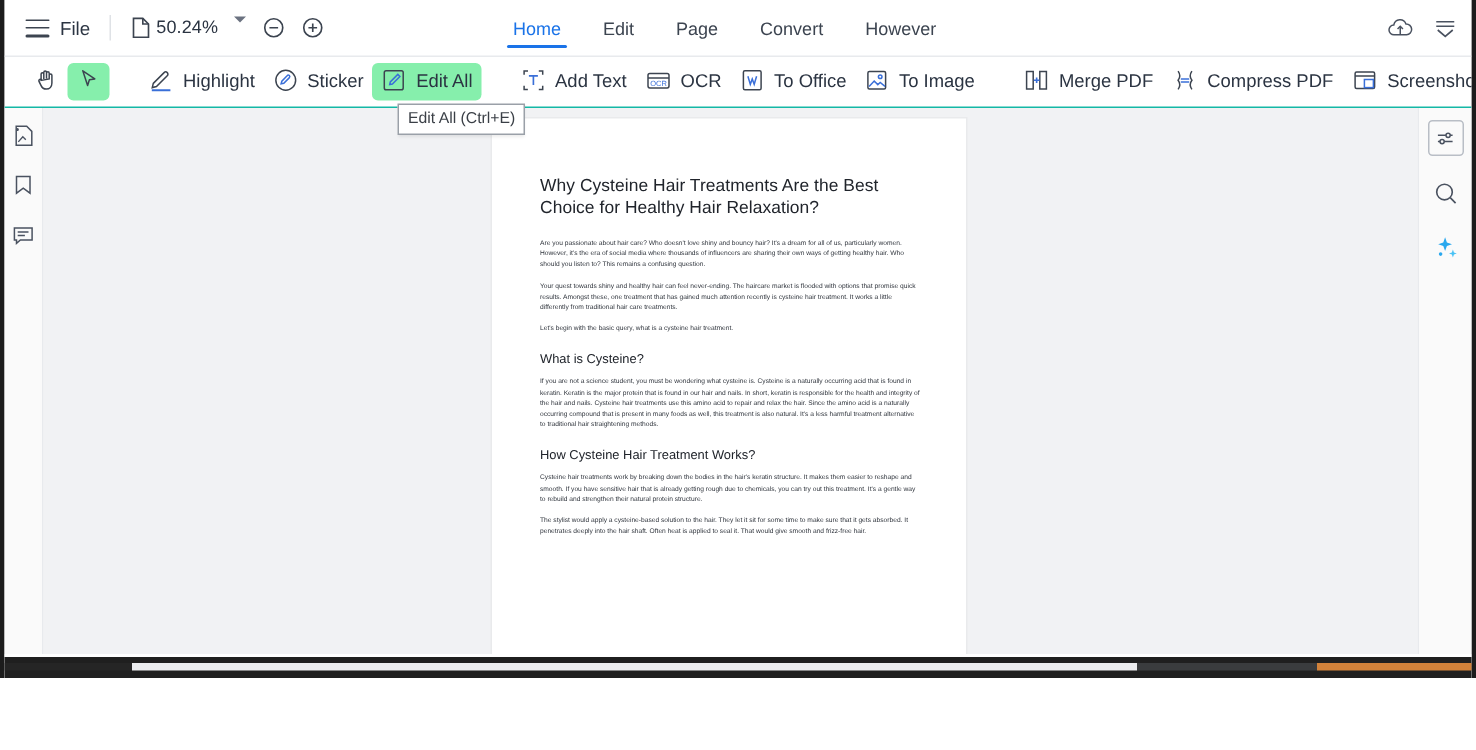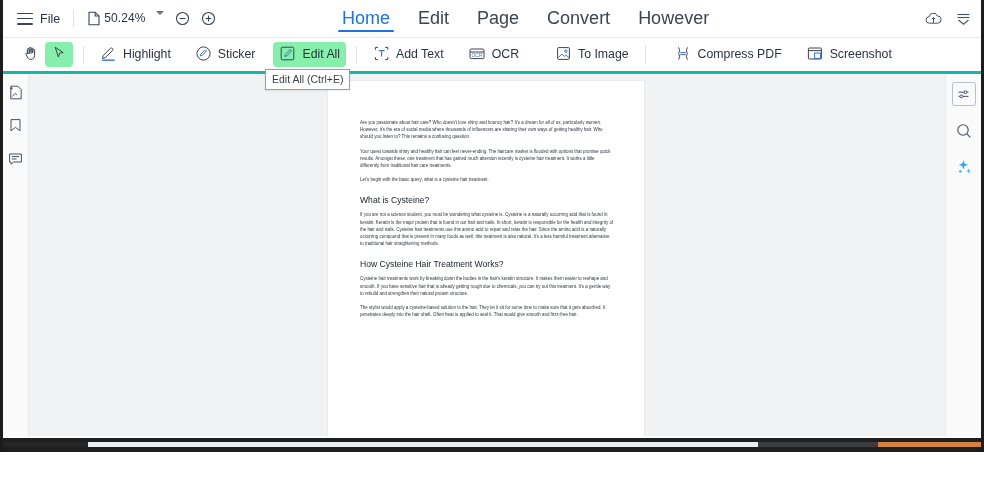--- a/index.html
+++ b/index.html
@@ -69,21 +69,21 @@
     position: absolute;
     left: 325px;
     top: 0;
     height: 37px;
     display: flex;
     align-items: center;
     gap: 0;
   }
   .tab {
     position: relative;
-    font-size: 18px;
+    font-size: 12px;
     color: #3c4450;
     padding: 0 14px;
     height: 37px;
     display: flex;
     align-items: center;
     cursor: pointer;
   }
   .tab.active { color: #1a73e8; }
   .tab.active::after {
     content: "";
@@ -103,21 +103,21 @@
     gap: 14px;
   }
 
   
   .toolbar {
     position: relative;
     height: 33px;
     display: flex;
     align-items: center;
     background: #ffffff;
-    border-bottom: 3px solid #14b8a6;
+    border-bottom: 1px solid #14b8a6;
     padding-left: 14px;
   }
   .tool {
     display: flex;
     align-items: center;
     gap: 6px;
     height: 25px;
     padding: 0 6px;
     border-radius: 4px;
     font-size: 12.3px;
@@ -413,36 +413,56 @@
           <rect x="2" y="4" width="14" height="9.6" rx="1.2" fill="none" stroke="#3c4450" stroke-width="1"></rect>
           <line x1="2" y1="7" x2="16" y2="7" stroke="#3c4450" stroke-width="1"></line>
           <text x="9" y="12" font-size="5" fill="#3a6fd8" text-anchor="middle" font-family="'Liberation Sans', sans-serif">OCR</text>
         </svg>
       </span>
       <span class="lbl">OCR</span>
     </div>
 
     <div class="gap-s"></div>
 
+    <div class="tool">
+      <span>
+        <svg width="17" height="17" viewBox="0 0 17 17">
+          <rect x="2.6" y="2.2" width="11.8" height="12.6" rx="1" fill="none" stroke="#3c4450" stroke-width="1"></rect>
+          <path d="M5.6 5.8l1.6 5.4 1.3-3.6 1.3 3.6 1.6-5.4" fill="none" stroke="#3a6fd8" stroke-width="1"></path>
+        </svg>
+      </span>
+      <span class="lbl">To Office</span>
+    </div>
 
     <div class="gap-s"></div>
 
     <div class="tool">
       <span>
         <svg width="17" height="17" viewBox="0 0 17 17">
           <rect x="2.6" y="2.6" width="11.8" height="11.8" rx="1" fill="none" stroke="#3c4450" stroke-width="1"></rect>
           <circle cx="10.8" cy="6.2" r="1.2" fill="none" stroke="#3a6fd8" stroke-width="1"></circle>
           <path d="M3.4 12.6l3.4-3.6 2.4 2.4 1.6-1.4 3.2 2.6" fill="none" stroke="#3a6fd8" stroke-width="1"></path>
         </svg>
       </span>
       <span class="lbl">To Image</span>
     </div>
 
     <div class="tool-sep"></div>
 
+    <div class="tool">
+      <span>
+        <svg width="18" height="17" viewBox="0 0 18 17">
+          <path d="M2.4 2.6h4.4v11.8H2.4z" fill="none" stroke="#3c4450" stroke-width="1"></path>
+          <path d="M11.2 2.6h4.4v11.8h-4.4z" fill="none" stroke="#3c4450" stroke-width="1"></path>
+          <line x1="7.2" y1="8.5" x2="11" y2="8.5" stroke="#3a6fd8" stroke-width="1.1"></line>
+          <line x1="9.1" y1="6.6" x2="9.1" y2="10.4" stroke="#3a6fd8" stroke-width="1.1"></line>
+        </svg>
+      </span>
+      <span class="lbl">Merge PDF</span>
+    </div>
 
     <div class="gap-s"></div>
 
     <div class="tool">
       <span>
         <svg width="18" height="17" viewBox="0 0 18 17">
           <path d="M4.4 2.4c1.6 2.3 1.6 4 0 6.1 1.6 2.1 1.6 3.8 0 6.1" fill="none" stroke="#3c4450" stroke-width="1"></path>
           <path d="M13.6 2.4c-1.6 2.3-1.6 4 0 6.1-1.6 2.1-1.6 3.8 0 6.1" fill="none" stroke="#3c4450" stroke-width="1"></path>
           <line x1="6.2" y1="7.6" x2="11.8" y2="7.6" stroke="#3a6fd8" stroke-width="1"></line>
           <line x1="6.2" y1="9.6" x2="11.8" y2="9.6" stroke="#3a6fd8" stroke-width="1"></line>
@@ -488,20 +508,21 @@
           <line x1="3.8" y1="4.6" x2="11" y2="4.6" stroke="#4a5260" stroke-width="1"></line>
           <line x1="3.8" y1="7" x2="8.6" y2="7" stroke="#4a5260" stroke-width="1"></line>
         </svg>
       </div>
     </div>
 
     <div class="doc-area">
 
       <div class="page">
         <div class="page-inner">
+          <h1 class="doc-title">Why Cysteine Hair Treatments Are the Best Choice for Healthy Hair Relaxation?</h1>
           <p class="doc-p">Are you passionate about hair care? Who doesn't love shiny and bouncy hair? It's a dream for all of us, particularly women. However, it's the era of social media where thousands of influencers are sharing their own ways of getting healthy hair. Who should you listen to? This remains a confusing question.</p>
           <p class="doc-p">Your quest towards shiny and healthy hair can feel never-ending. The haircare market is flooded with options that promise quick results. Amongst these, one treatment that has gained much attention recently is cysteine hair treatment. It works a little differently from traditional hair care treatments.</p>
           <p class="doc-p">Let's begin with the basic query, what is a cysteine hair treatment.</p>
           <h2 class="doc-h2">What is Cysteine?</h2>
           <p class="doc-p">If you are not a science student, you must be wondering what cysteine is. Cysteine is a naturally occurring acid that is found in keratin. Keratin is the major protein that is found in our hair and nails. In short, keratin is responsible for the health and integrity of the hair and nails. Cysteine hair treatments use this amino acid to repair and relax the hair. Since the amino acid is a naturally occurring compound that is present in many foods as well, this treatment is also natural. It's a less harmful treatment alternative to traditional hair straightening methods.</p>
           <h2 class="doc-h2">How Cysteine Hair Treatment Works?</h2>
           <p class="doc-p">Cysteine hair treatments work by breaking down the bodies in the hair's keratin structure. It makes them easier to reshape and smooth. If you have sensitive hair that is already getting rough due to chemicals, you can try out this treatment. It's a gentle way to rebuild and strengthen their natural protein structure.</p>
           <p class="doc-p">The stylist would apply a cysteine-based solution to the hair. They let it sit for some time to make sure that it gets absorbed. It penetrates deeply into the hair shaft. Often heat is applied to seal it. That would give smooth and frizz-free hair.</p>
         </div>
       </div>

